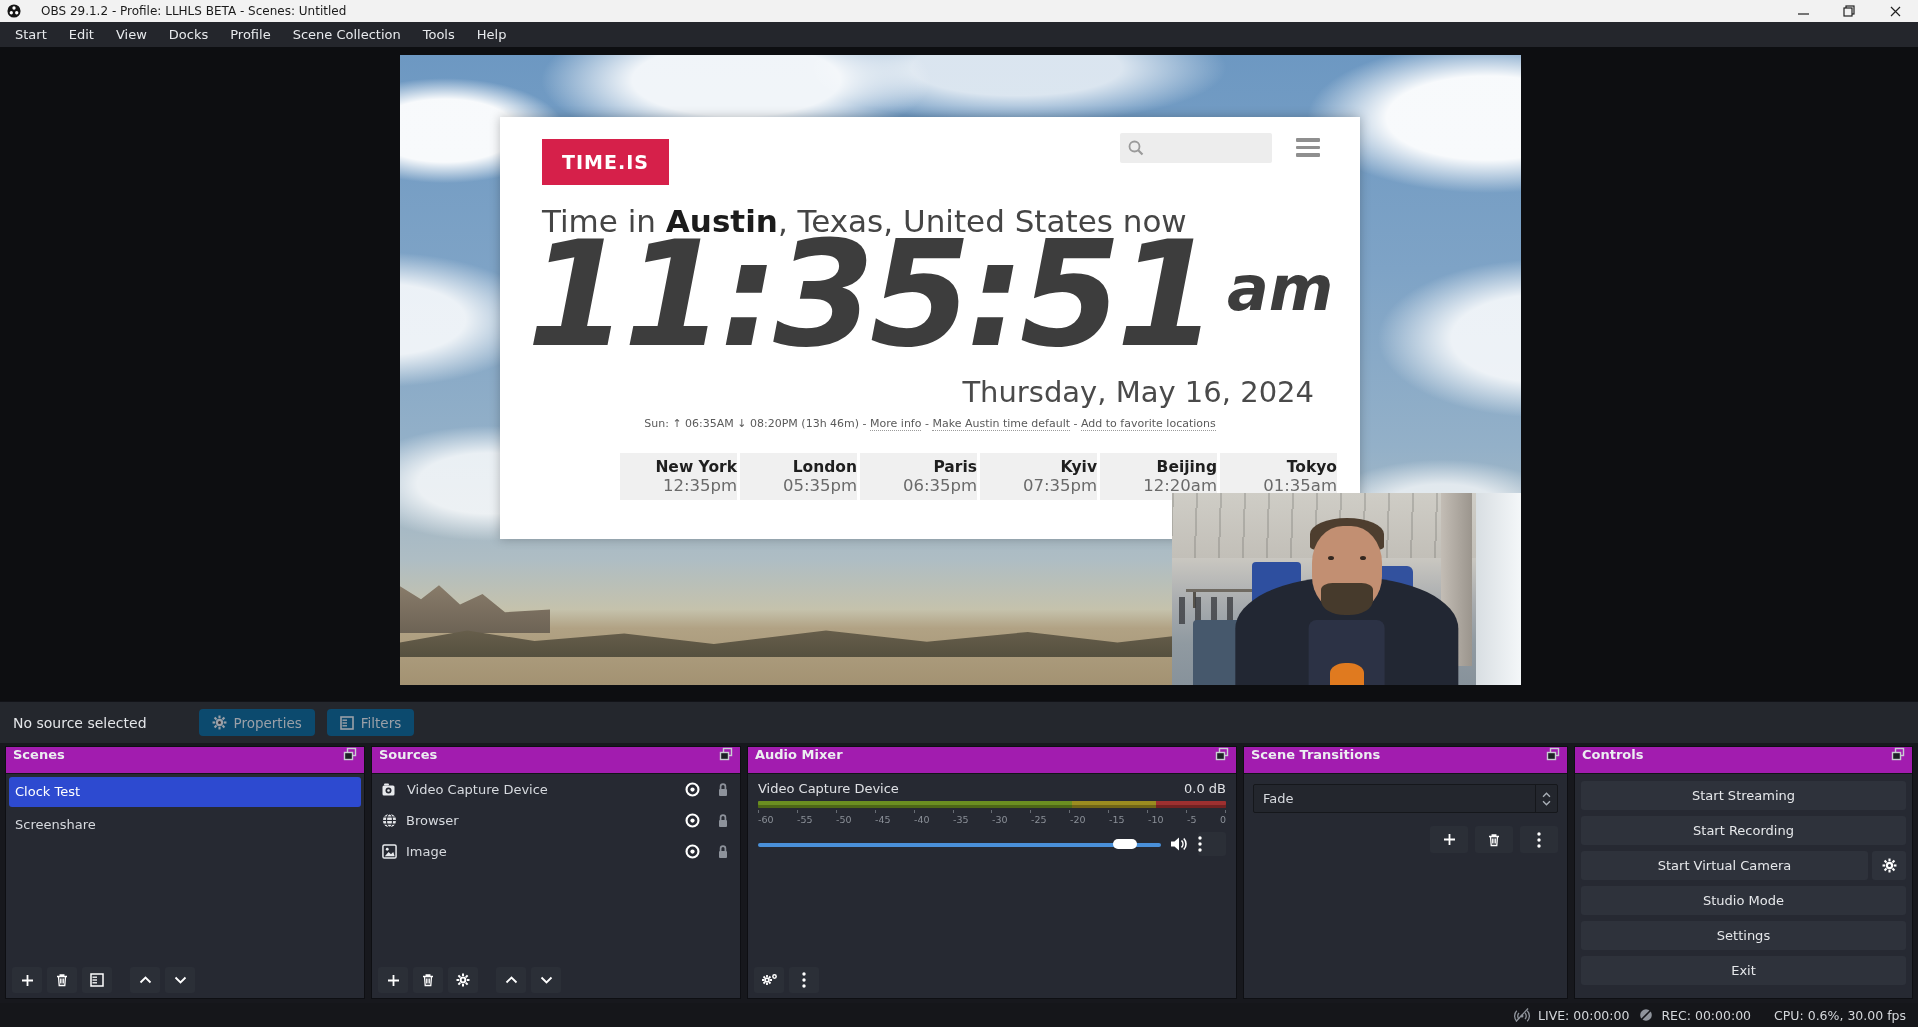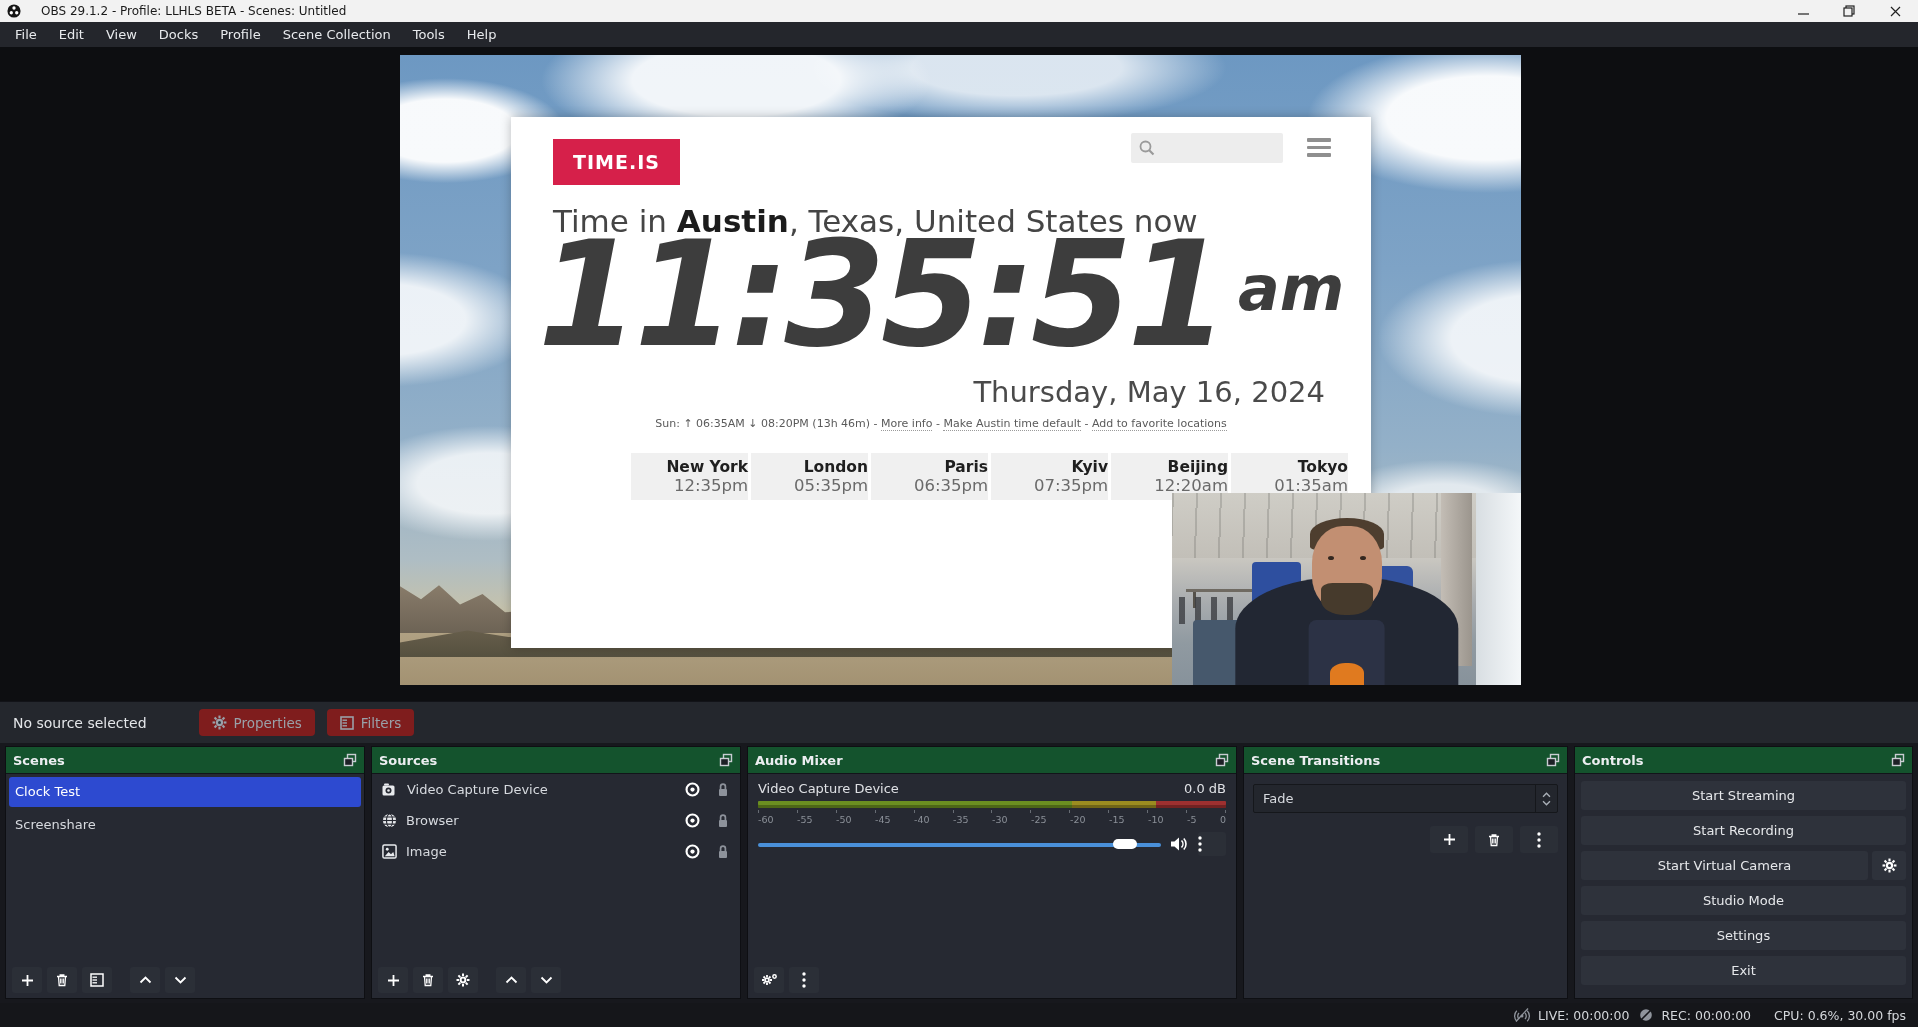--- a/index.html
+++ b/index.html
@@ -30,21 +30,21 @@
       radial-gradient(240px 100px at 97% 10%, rgba(255,255,255,.95) 0 42%, rgba(255,255,255,0) 75%),
       radial-gradient(230px 110px at 102% 45%, rgba(255,255,255,.85) 0 40%, rgba(255,255,255,0) 72%),
       radial-gradient(170px 70px at 93% 72%, rgba(255,255,255,.7) 0 35%, rgba(255,255,255,0) 70%),
       radial-gradient(300px 80px at 55% 2%, rgba(255,255,255,.75) 0 35%, rgba(255,255,255,0) 70%); }
   .hills { position:absolute; left:0; right:0; bottom:28px; height:38px; background:linear-gradient(180deg,#6e6450,#55503f);
     clip-path:polygon(0 62%,6% 30%,12% 58%,20% 38%,28% 66%,38% 30%,47% 60%,56% 34%,64% 62%,74% 28%,83% 58%,92% 36%,100% 56%,100% 100%,0 100%); }
   .mountains { position:absolute; left:0; bottom:52px; width:150px; height:52px; background:linear-gradient(180deg,#8b7e6c,#6d6355);
     clip-path:polygon(0 10%,14% 35%,26% 8%,40% 45%,55% 25%,70% 60%,100% 55%,100% 100%,0 100%); }
 
   
-  .tiz { position:absolute; left:111px; top:62px; width:860px; height:531px; background:#fff; box-shadow:0 0 10px rgba(0,0,0,.25); font-family:"DejaVu Sans","Liberation Sans",sans-serif; }
+  .tiz { position:absolute; left:100px; top:62px; width:860px; height:422px; background:#fff; box-shadow:0 0 10px rgba(0,0,0,.25); font-family:"DejaVu Sans","Liberation Sans",sans-serif; }
   .tiz-logo { position:absolute; left:42px; top:22px; background:#d6204a; color:#fff; font-weight:bold; font-size:19px; letter-spacing:1px; padding:12px 20px; }
   .tiz-search { position:absolute; right:88px; top:16px; width:152px; height:30px; background:#ededed; border-radius:2px; display:flex; align-items:center; padding-left:7px; }
   .tiz-burger { position:absolute; right:40px; top:21px; width:24px; }
   .tiz-burger span { display:block; height:3.5px; background:#8f8f8f; border-radius:1px; margin-bottom:4px; }
   .tiz-heading { position:absolute; left:42px; top:86px; font-size:31px; color:#454545; }
   .tiz-heading b { color:#1c1c1c; }
   .tiz-clock { position:absolute; left:0; right:0; top:104px; display:flex; justify-content:center; align-items:center;font-style:italic; }
   .tiz-time { font-size:146px; font-weight:bold; color:#3d3d3d; line-height:1; letter-spacing:-5px; }
   .tiz-ampm { font-size:62px; font-weight:bold; color:#3d3d3d; line-height:1; margin-left:14px; padding-bottom:10px; }
   .tiz-date { position:absolute; right:46px; top:258px; font-size:29px; color:#4a4a4a; }
@@ -73,26 +73,26 @@
   .wc-shirt { position:absolute; left:50%; bottom:0; transform:translateX(-50%); width:22%; height:34%; background:#2c3245; border-radius:8px 8px 0 0; }
   .wc-logo-orange { position:absolute; left:50%; bottom:0; transform:translateX(-50%); width:34px; height:22px; background:#e07a1f; border-radius:45% 45% 0 0; }
   .wc-head { position:absolute; left:50%; top:17%; transform:translateX(-50%); width:70px; height:84px; background:#c28f72; border-radius:44% 44% 40% 40%; }
   .wc-hair { position:absolute; left:50%; top:13%; transform:translateX(-50%); width:74px; height:32px; background:#4e3e2f; border-radius:50% 50% 10% 10%; }
   .wc-beard { position:absolute; left:50%; top:47%; transform:translateX(-50%); width:52px; height:32px; background:#463a2c; border-radius:22% 22% 46% 46%; }
   .wc-eye { position:absolute; top:36%; width:6px; height:4px; background:#33271f; border-radius:50%; }
 
   
   .sel-toolbar { height:42px; background:#24272d; display:flex; align-items:center; padding-left:13px; flex:0 0 auto; border-top:1px solid #121318; }
   .sel-status { font-size:14px; color:#e4e6e9; margin-right:52px; }
-  .sel-btn { height:27px; background:#7f1d1d; border:none; border-radius:4px; color:#9aa0a8; font-size:13.5px; font-family:inherit; display:flex; align-items:center; gap:7px; padding:0 13px; margin-right:12px; }
+  .sel-btn { height:27px; background:#0c4a6e; border:none; border-radius:4px; color:#9aa0a8; font-size:13.5px; font-family:inherit; display:flex; align-items:center; gap:7px; padding:0 13px; margin-right:12px; }
 
   
   .docks { height:260px; flex:0 0 auto; display:flex; gap:6px; padding:3px 5px 4px 5px; background:#17181d; }
   .dock { background:#262932; border:1px solid #0e0f13; position:relative; display:flex; flex-direction:column; }
-  .dock-header { height:27px; background:#14532d; border-bottom:1px solid #121419; display:flex; align-items:center; padding:0 7px; flex:0 0 auto; }
+  .dock-header { height:27px; background:#a21caf; border-bottom:1px solid #121419; display:flex; align-items:flex-start; padding:0 7px; flex:0 0 auto; }
   .dock-title { font-size:13px; font-weight:bold; color:#eceef1; }
   .dock-popout { margin-left:auto; display:flex; }
   .dock-body { flex:1 1 auto; position:relative; }
   .dock-toolbar { position:absolute; left:0; right:0; bottom:0; height:36px; display:flex; align-items:center; gap:5px; padding:0 6px; }
   .tb-btn { width:30px; height:26px; background:#2b2f37; border:none; border-radius:3px; display:flex; align-items:center; justify-content:center; color:#fff; }
   .tb-gap { width:8px; }
 
   .d-scenes { flex:0 0 360px; }
   .d-sources { flex:0 0 370px; }
   .d-mixer { flex:0 0 490px; }
@@ -177,21 +177,21 @@
     </div>
     <div class="win-btn">
       <svg width="11" height="11" viewBox="0 0 11 11">
           <path d="M1 1 L10 10 M10 1 L1 10" stroke="#222" stroke-width="1.2"></path>
         </svg>
     </div>
   </div>
 </div>
 
 <div class="menubar">
-  <span class="menu-item">File</span>
+  <span class="menu-item">Start</span>
   <span class="menu-item">Edit</span>
   <span class="menu-item">View</span>
   <span class="menu-item">Docks</span>
   <span class="menu-item">Profile</span>
   <span class="menu-item">Scene Collection</span>
   <span class="menu-item">Tools</span>
   <span class="menu-item">Help</span>
 </div>
 
 <div class="preview">

